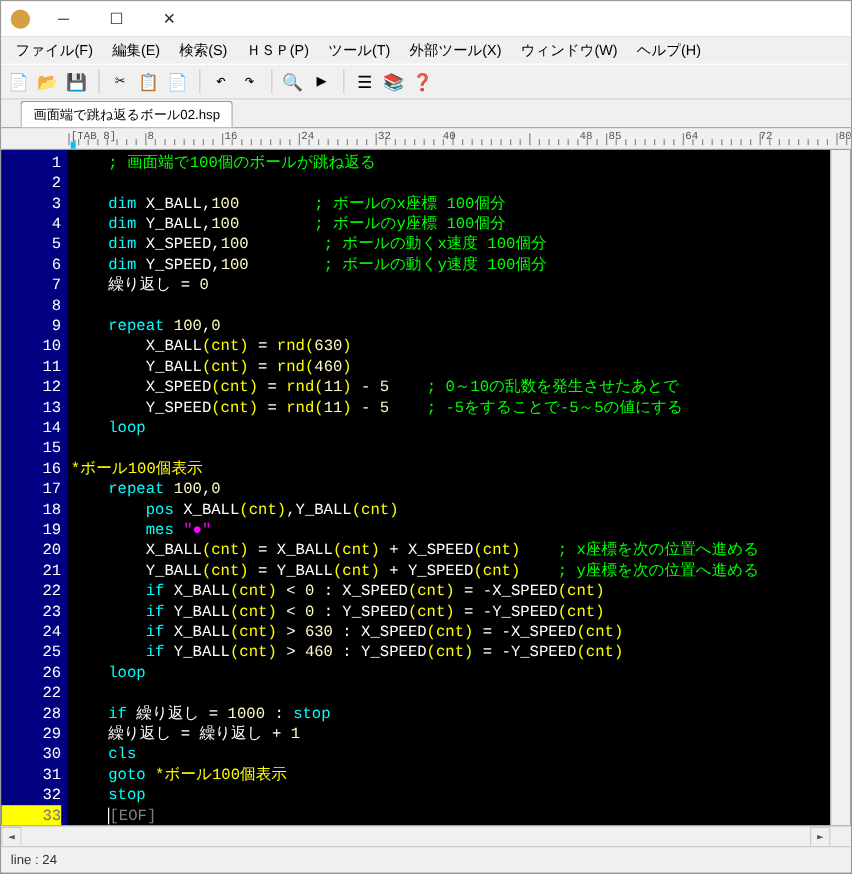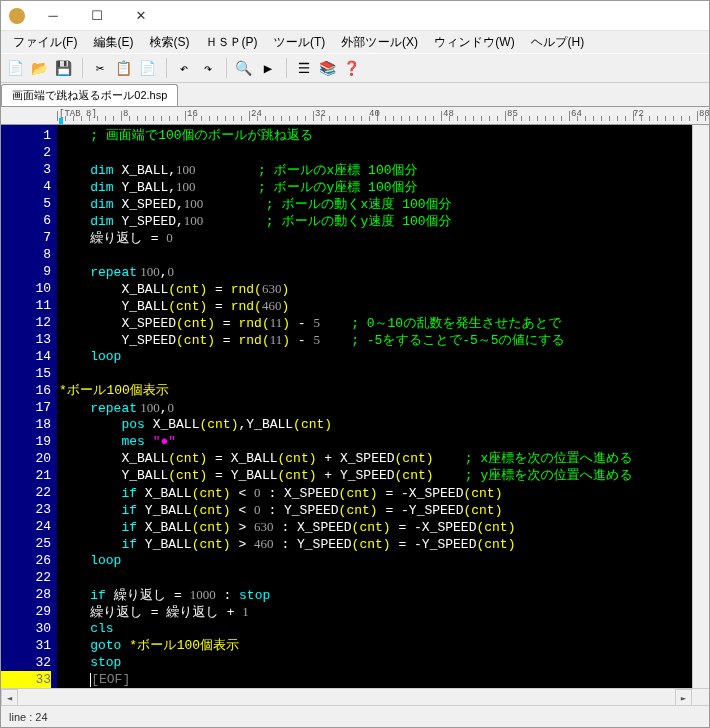--- a/index.html
+++ b/index.html
@@ -61,21 +61,21 @@
   display: flex; align-items: center; justify-content: center;
   font-size: 14px;
 }
 .tool-sep { width: 6px; height: 20px; border-right: 1px solid #ccc; margin-right: 4px; }
 .tabbar {
   height: 24px;
   background: #f0f0f0;
   border-bottom: 1px solid #999;
   display: flex;
   align-items: flex-end;
-  padding-left: 0;
+  padding-left: 16px;
 }
 .tab {
   background: #fff;
   border: 1px solid #999;
   border-bottom: none;
   border-radius: 3px 3px 0 0;
   padding: 3px 10px;
   font-size: 11px;
   font-family: "MS UI Gothic", sans-serif;
 }
@@ -122,21 +122,21 @@
   white-space: pre;
   overflow: hidden;
 }
 .code-line { height: 17px; color: #fff; }
 .tok-comment { color: #00ff00; }
 .tok-keyword { color: #00ffff; }
 .tok-ident { color: #ffffff; }
 .tok-paren { color: #ffff00; }
 .tok-oper { color: #ffffff; }
 .tok-func { color: #ffff00; }
-.tok-num { color: #a3a3a3; font-family: Liberation Serif, serif; }
+.tok-num { color: #fef9c3; }
 .tok-str { color: #ff00ff; }
 .tok-label { color: #ffff00; }
 .tok-eof { color: #808080; }
 .scrollbar-v {
   width: 17px;
   background: #f0f0f0;
   border-left: 1px solid #ccc;
 }
 .scroll-h-area { height: 17px; background: #f0f0f0; display: flex; border-top: 1px solid #ccc; }
 .scroll-btn { width: 17px; height: 17px; background: #f0f0f0; border: 1px solid #ccc; display:flex;align-items:center;justify-content:center;font-size:9px;color:#555;}
@@ -251,21 +251,21 @@
     <div class="ruler-tick" style="left: 376px;"></div>
     <div class="ruler-label" style="left: 368px;">40</div>
     <div class="ruler-tick small" style="left: 384px;"></div>
     <div class="ruler-tick small" style="left: 392px;"></div>
     <div class="ruler-tick small" style="left: 400px;"></div>
     <div class="ruler-tick small" style="left: 408px;"></div>
     <div class="ruler-tick small" style="left: 416px;"></div>
     <div class="ruler-tick small" style="left: 424px;"></div>
     <div class="ruler-tick small" style="left: 432px;"></div>
     <div class="ruler-tick" style="left: 440px;"></div>
-    <div class="ruler-label" style="left: 442px;">48</div>
+    <div class="ruler-label" style="left: 442px; padding-left: 40px;">48</div>
     <div class="ruler-tick small" style="left: 448px;"></div>
     <div class="ruler-tick small" style="left: 456px;"></div>
     <div class="ruler-tick small" style="left: 464px;"></div>
     <div class="ruler-tick small" style="left: 472px;"></div>
     <div class="ruler-tick small" style="left: 480px;"></div>
     <div class="ruler-tick small" style="left: 488px;"></div>
     <div class="ruler-tick small" style="left: 496px;"></div>
     <div class="ruler-tick" style="left: 504px;"></div>
     <div class="ruler-label" style="left: 506px;">85</div>
     <div class="ruler-tick small" style="left: 512px;"></div>

